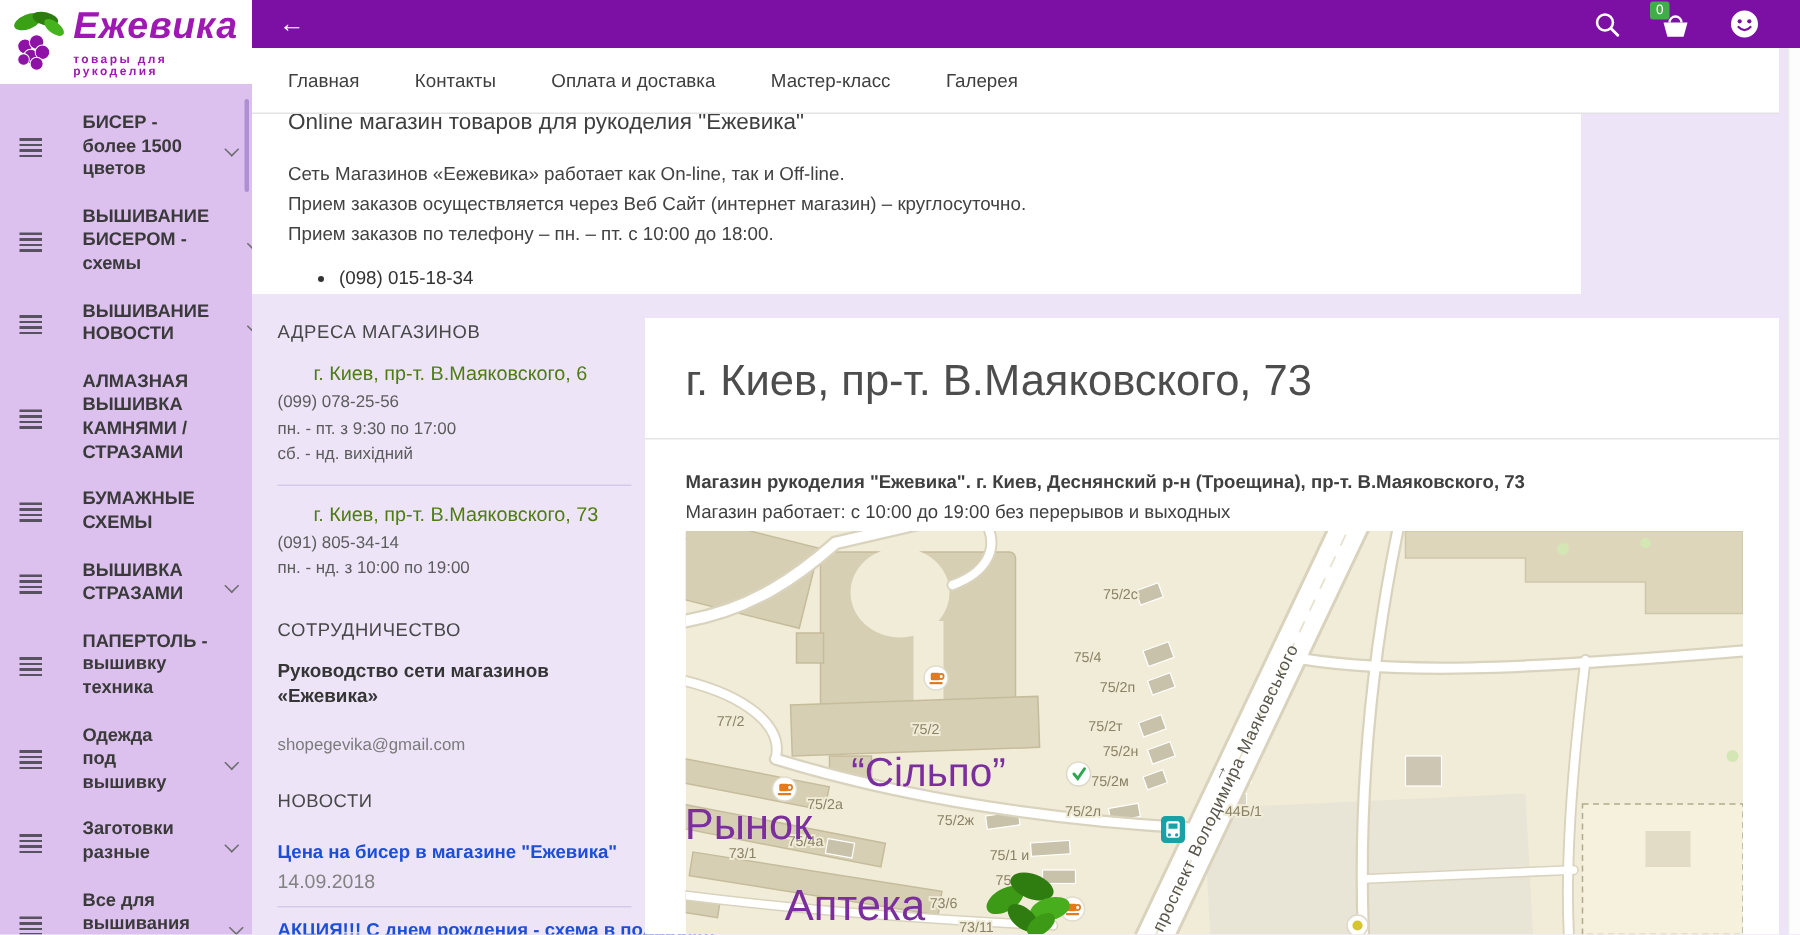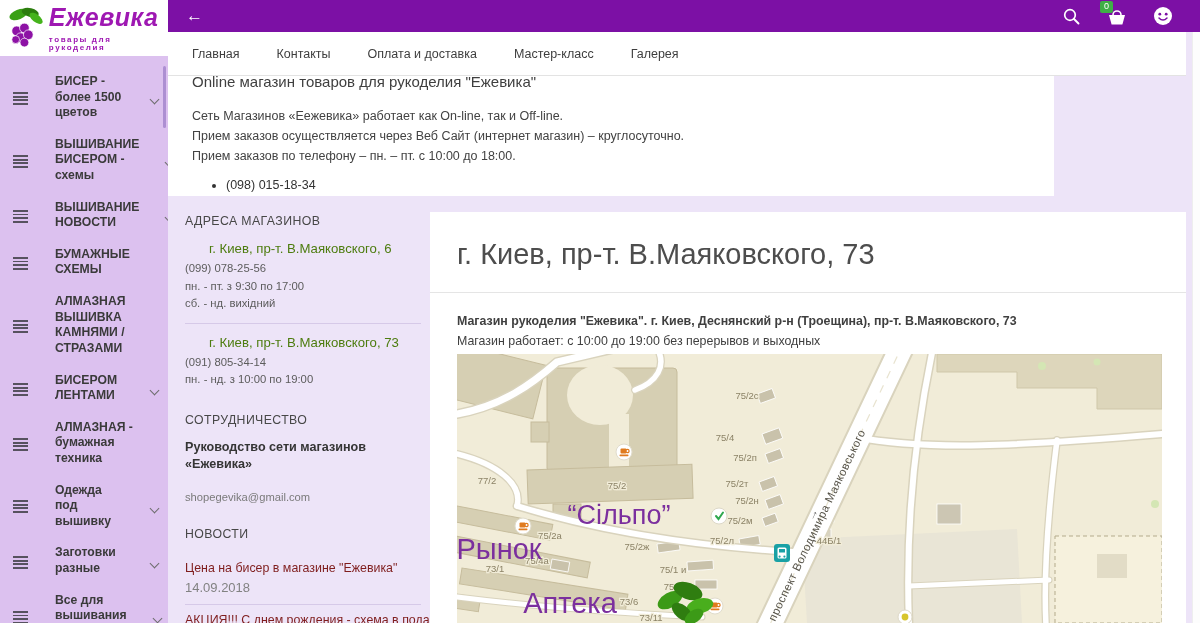--- a/index.html
+++ b/index.html
@@ -48,21 +48,21 @@
   
   .info-col{position:absolute;left:185px;top:214px;width:236px;}
   .sec-heading{font-size:12.3px;color:#474747;letter-spacing:.4px;margin:0 0 12px 0;font-weight:500;}
   .addr-link{font-size:13.2px;font-weight:normal;color:#4d7c0f;cursor:pointer;line-height:1.3;margin-left:24px;}
   .addr-det{font-size:11.3px;color:#5c5c5c;line-height:1.55;margin-top:3px;}
   .divider{border-top:1px solid #d6c9e8;margin:10px 0;}
   .coop-name{font-size:12.6px;font-weight:bold;color:#353535;line-height:1.35;}
   .coop-email{font-size:11.2px;color:#7a7a7a;margin-top:18px;}
   .news-item{padding:8px 0 9px 0;border-bottom:1px solid #d6c9e8;}
   .news-item:last-child{border-bottom:none;}
-  .news-link{font-size:12.4px;font-weight:normal;color:#7f1d1d;cursor:pointer;white-space:nowrap;}
+  .news-link{font-size:12.4px;font-weight:bold;color:#1d4ed8;cursor:pointer;white-space:nowrap;}
   .news-date{font-size:13px;color:#828282;margin-top:5px;}
   .mt26{margin-top:24px;}
   
   .main-block{position:absolute;left:430px;top:212px;width:756px;height:411px;background:#fff;overflow:hidden;}
   .store-title{margin:26px 0 0 27px;font-size:29px;font-weight:400;color:#4d4d4d;}
   .store-hr{border:none;border-top:1px solid #e5e5e5;margin:21px 0 0 0;}
   .store-info{margin:19px 0 0 27px;font-size:12.4px;color:#3f3f3f;line-height:1.6;}
   .map-wrap{position:absolute;left:27px;top:142px;width:705px;height:269px;overflow:hidden;cursor:grab;}
   .map-wrap svg text{paint-order:stroke;}
 </style>
@@ -137,34 +137,34 @@
     <span class="side-label">ВЫШИВАНИЕ БИСЕРОМ - схемы</span>
     <span class="chev"></span>
   </div>
   <div class="side-item">
     <span class="ham"></span>
     <span class="side-label">ВЫШИВАНИЕ НОВОСТИ</span>
     <span class="chev"></span>
   </div>
   <div class="side-item">
     <span class="ham"></span>
+    <span class="side-label">АЛМАЗНАЯ ВЫШИВКА КАМНЯМИ / СТРАЗАМИ</span>
+  </div>
+  <div class="side-item">
+    <span class="ham"></span>
     <span class="side-label">БУМАЖНЫЕ СХЕМЫ</span>
   </div>
   <div class="side-item">
     <span class="ham"></span>
-    <span class="side-label">АЛМАЗНАЯ ВЫШИВКА КАМНЯМИ / СТРАЗАМИ</span>
-  </div>
-  <div class="side-item">
-    <span class="ham"></span>
-    <span class="side-label">БИСЕРОМ ЛЕНТАМИ</span>
-    <span class="chev"></span>
-  </div>
-  <div class="side-item">
-    <span class="ham"></span>
-    <span class="side-label">АЛМАЗНАЯ - бумажная техника</span>
+    <span class="side-label">ВЫШИВКА СТРАЗАМИ</span>
+    <span class="chev"></span>
+  </div>
+  <div class="side-item">
+    <span class="ham"></span>
+    <span class="side-label">ПАПЕРТОЛЬ - вышивку техника</span>
   </div>
   <div class="side-item">
     <span class="ham"></span>
     <span class="side-label">Одежда под вышивку</span>
     <span class="chev"></span>
   </div>
   <div class="side-item">
     <span class="ham"></span>
     <span class="side-label">Заготовки разные</span>
     <span class="chev"></span>

